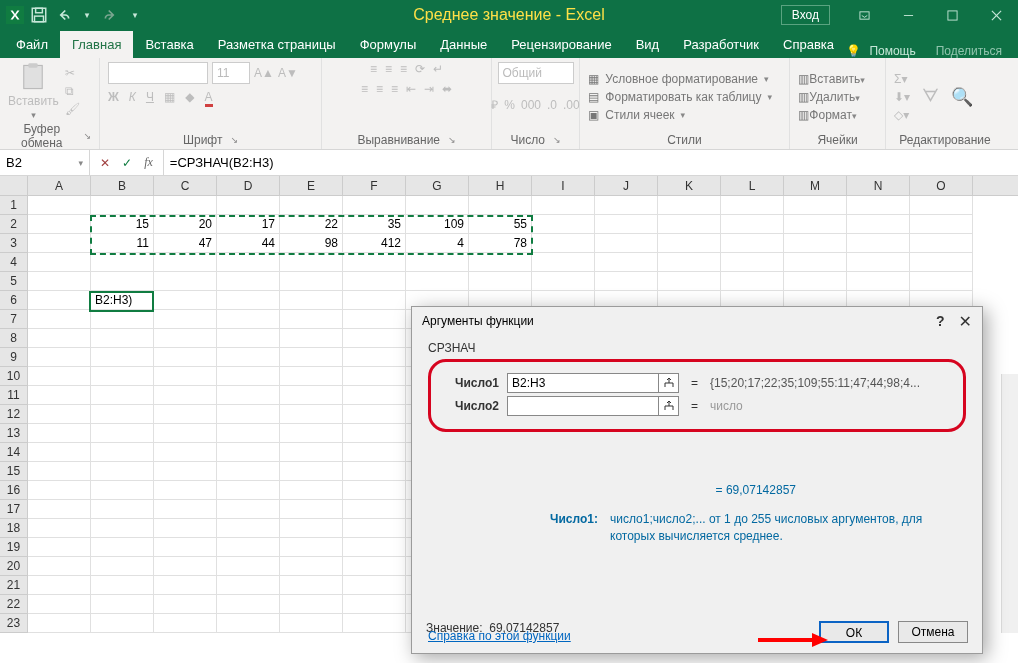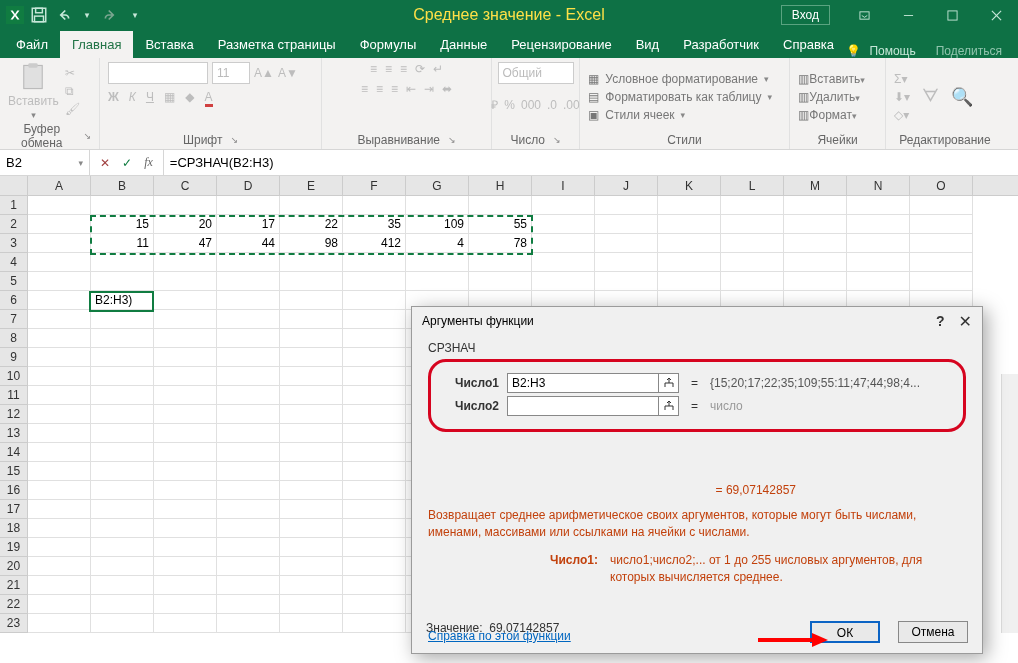--- a/index.html
+++ b/index.html
@@ -53,28 +53,28 @@
 .dlg-body{padding:6px 16px;font-size:12px;color:#333}
 .fn-name{font-size:12px;color:#333;margin-bottom:4px}
 .arg-box{border:3px solid #d6041f;border-radius:18px;padding:8px 14px 10px;margin:2px 0 6px}
 .arg-row{display:flex;align-items:center;gap:8px;margin:3px 0}
 .arg-label{width:54px;text-align:right;font-weight:bold}
 .arg-input{display:flex;align-items:center}
 .arg-input input{width:152px;height:20px;border:1px solid #888;padding:0 4px;font-size:12px;outline:none}
 .arg-input .ref{width:20px;height:20px;border:1px solid #888;border-left:none;display:flex;align-items:center;justify-content:center;background:#fff}
 .arg-eq{margin:0 4px}
 .arg-val{color:#555;white-space:nowrap;overflow:hidden;text-overflow:ellipsis;flex:1}
-.dlg-desc{margin-top:50px;font-size:12px;color:#c2410c;line-height:1.4}
+.dlg-desc{margin-top:50px;font-size:12px;color:#0369a1;line-height:1.4}
 .dlg-result{text-align:center;margin-bottom:8px}
 .dlg-arg-help{display:flex;gap:12px;margin-top:12px}
 .dlg-arg-help .lbl{font-weight:bold;text-align:right;min-width:170px}
 .dlg-footer{position:absolute;left:0;right:0;bottom:0;height:50px;padding:6px 14px;display:flex;align-items:center}
 .dlg-value{font-size:12px;color:#333}
 .dlg-link{color:#0066c0;text-decoration:underline;position:absolute;left:16px;bottom:10px;font-size:12px}
-.dlg-btns{position:absolute;right:14px;bottom:10px;display:flex;gap:18px}
+.dlg-btns{position:absolute;right:14px;bottom:10px;display:flex;gap:9px}
 .dlg-btn{width:70px;height:22px;border:1px solid #888;background:#e9e9e9;font-size:12px;text-align:center;line-height:20px}
 .dlg-btn.ok{border:2px solid #0b63c4}
 .arrow{position:absolute;pointer-events:none}
 .vtrack{position:absolute;right:0;top:198px;bottom:0;width:17px;background:#f0f0f0;border-left:1px solid #dcdcdc}
 .styles-list{display:flex;flex-direction:column;gap:4px;color:#777}
 .styles-list .it{display:flex;align-items:center;gap:6px}
 .cells-list{display:flex;flex-direction:column;gap:4px;color:#777}
 .drop{font-size:9px;color:#888}
 </style>
 </head>
@@ -781,21 +781,20 @@
                 <path d="M4 3l2-2 2 2" stroke="#333" fill="none"></path>
               </svg>
             </div>
         </div>
         <div class="arg-eq">=</div>
         <div class="arg-val" style="color:#999">число</div>
       </div>
     </div>
     <div class="dlg-desc">
       <div class="dlg-result" style="text-align:right;padding-right:170px">=   69,07142857</div>
-      <div>Возвращает среднее арифметическое своих аргументов, которые могут быть числами, именами, массивами или ссылками на ячейки с числами.</div>
       <div class="dlg-arg-help">
         <div class="lbl">Число1:</div>
         <div>число1;число2;... от 1 до 255 числовых аргументов, для которых вычисляется среднее.</div>
       </div>
     </div>
   </div>
   <div class="dlg-footer">
     <div class="dlg-value">
       <span>Значение:</span>&nbsp;&nbsp;<span>69,07142857</span>
     </div>

